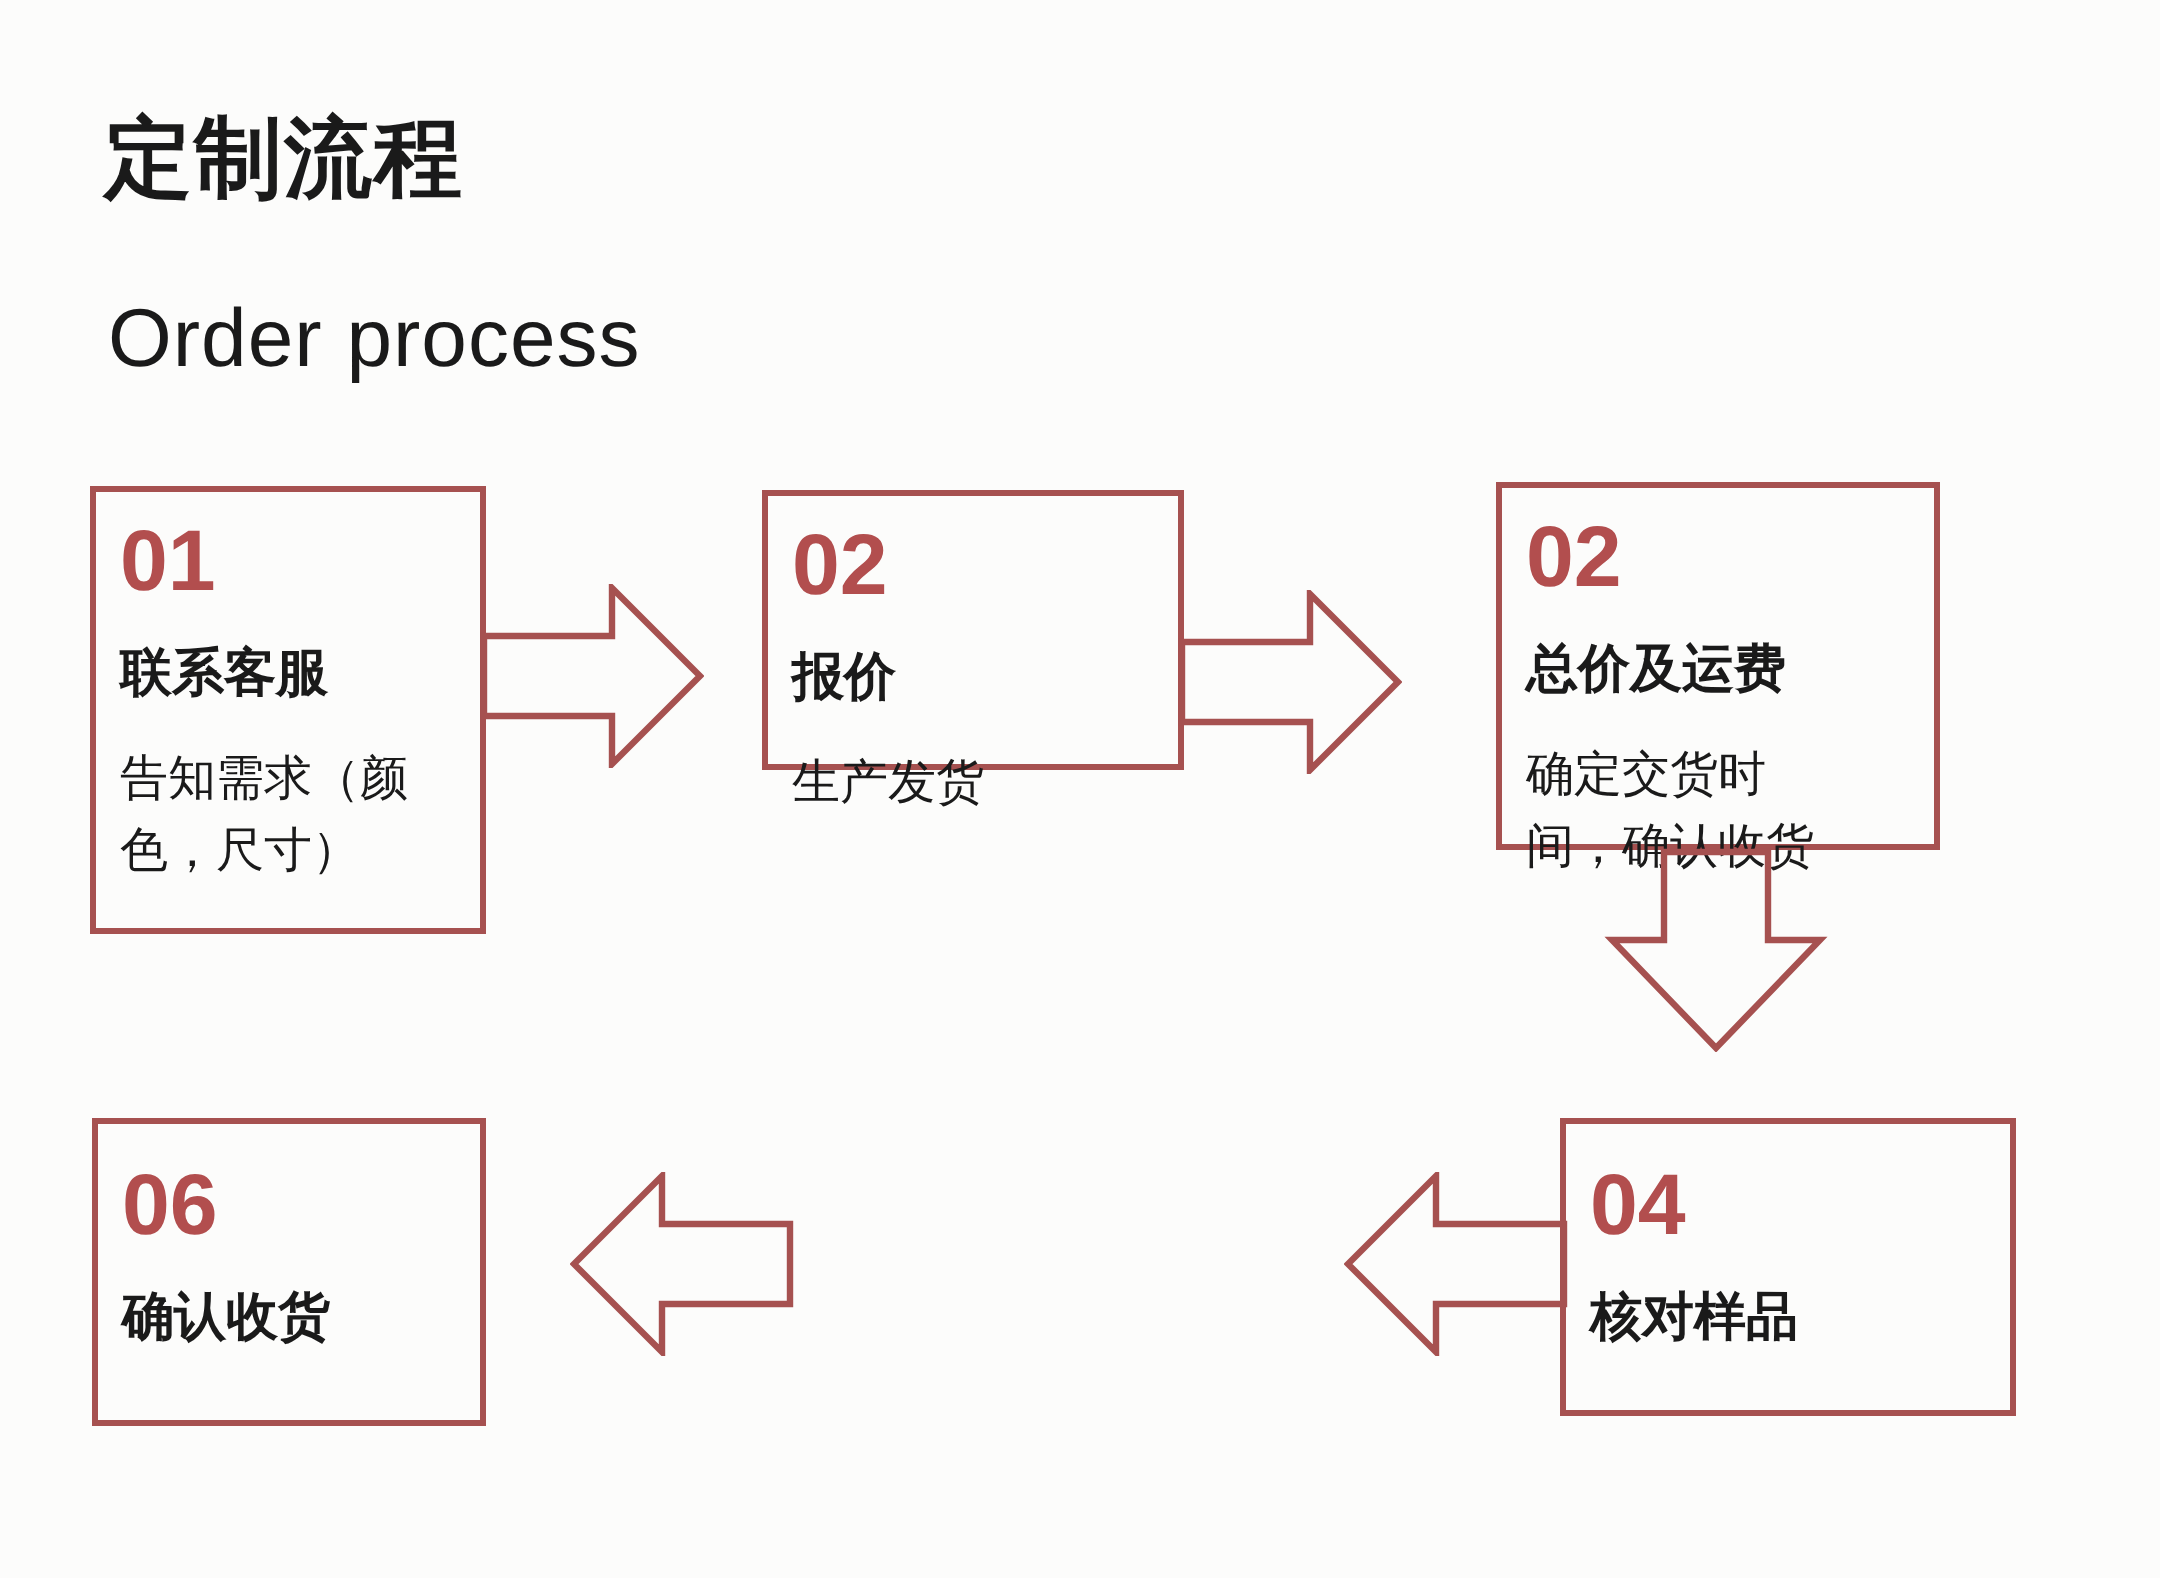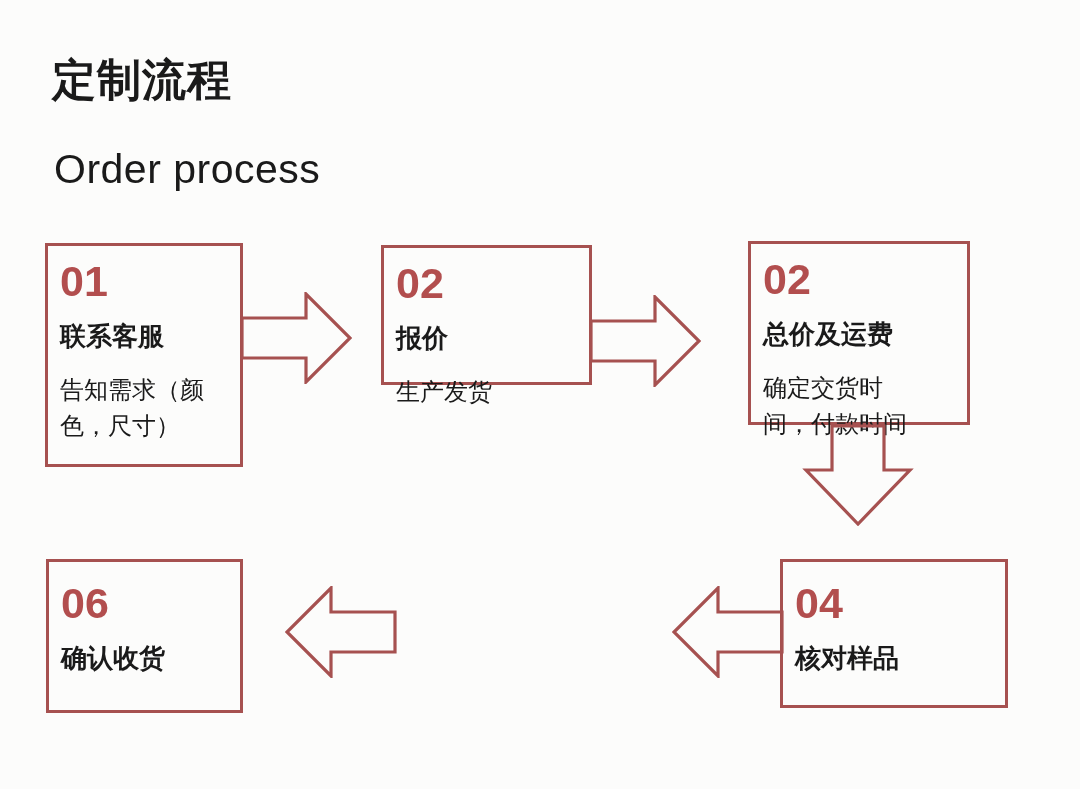--- a/index.html
+++ b/index.html
@@ -97,21 +97,21 @@
 
   <div class="step s2">
     <div class="step-number">02</div>
     <div class="step-title">报价</div>
     <div class="step-desc">生产发货</div>
   </div>
 
   <div class="step s3">
     <div class="step-number">02</div>
     <div class="step-title">总价及运费</div>
-    <div class="step-desc">确定交货时间，付款时间</div>
+    <div class="step-desc">确定交货时间，确认收货</div>
   </div>
 
   <div class="step s4">
     <div class="step-number">04</div>
     <div class="step-title">核对样品</div>
   </div>
 
 
   <div class="step s6">
     <div class="step-number">06</div>

